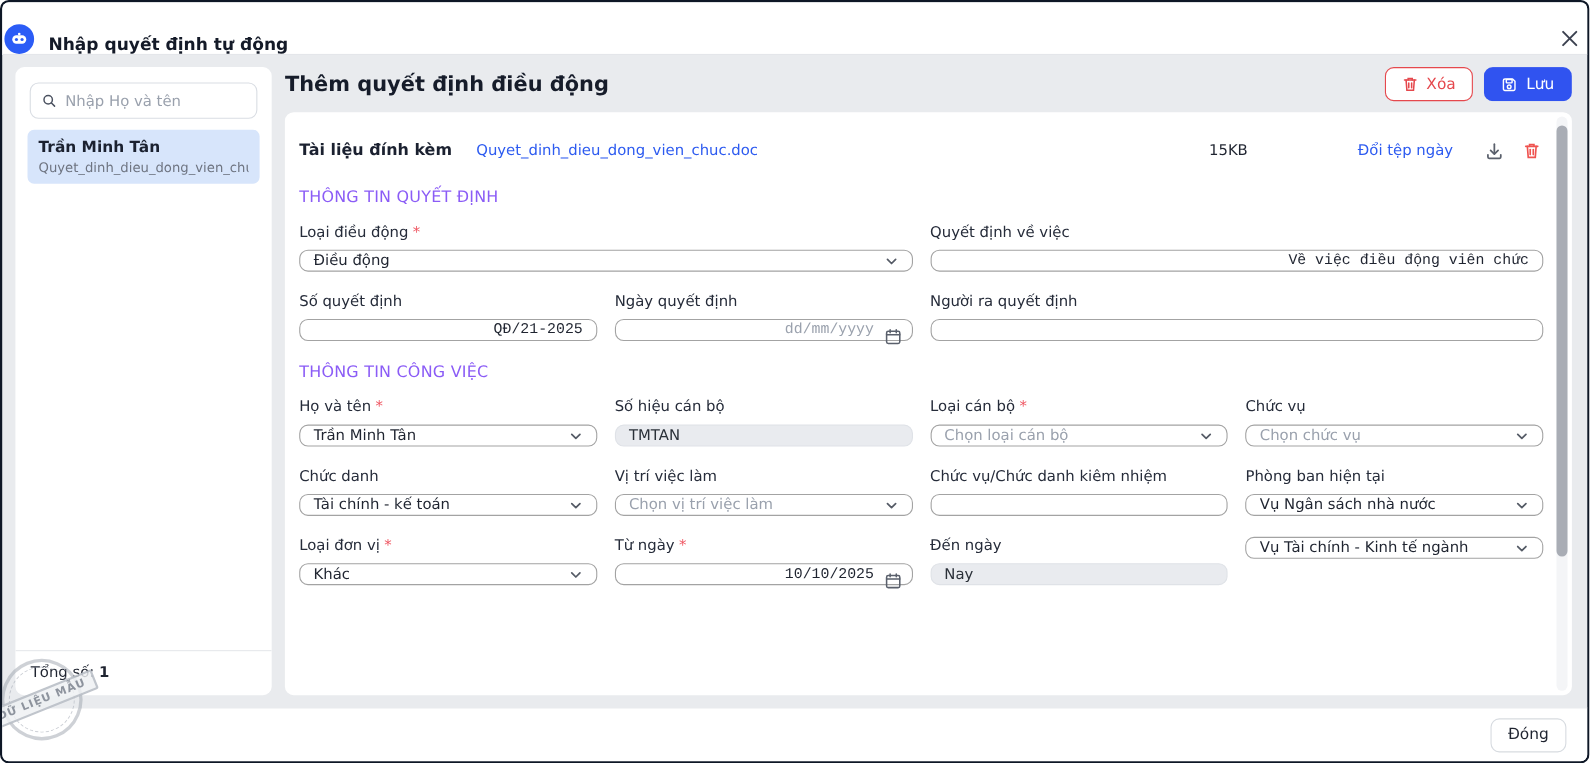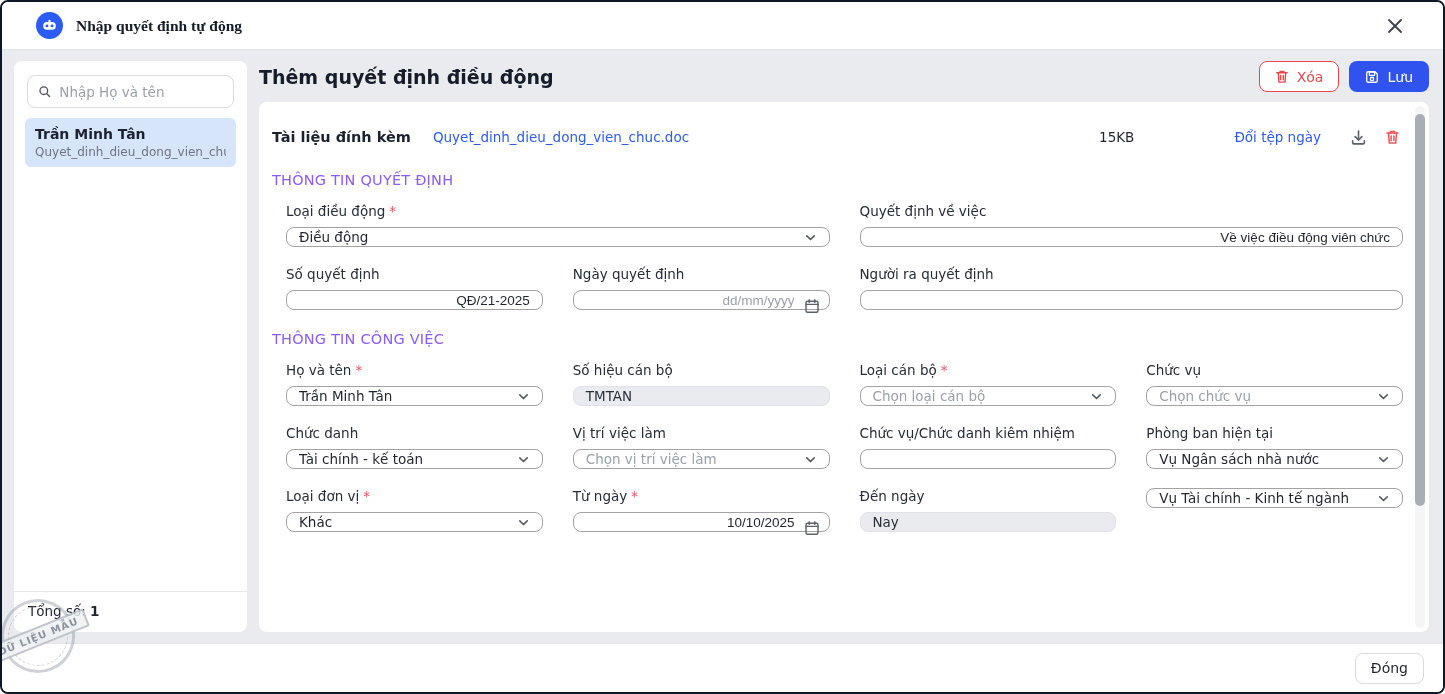--- a/index.html
+++ b/index.html
@@ -4,21 +4,21 @@
 <style>
   * { margin:0; padding:0; box-sizing:border-box; }
   html,body { width:1445px; height:694px; font-family:"DejaVu Sans","Liberation Sans",sans-serif; background:#fff; }
   .window {
     width:1445px; height:694px; border:2px solid #0e1726; border-radius:8px;
     overflow:hidden; display:flex; flex-direction:column; background:#e9ebee; position:relative;
   }
   
   .titlebar {
     height:48px; background:#fff; border-bottom:1px solid #e4e6ea;
-    display:flex; align-items:center; padding:0 34px; flex:0 0 auto;font-family:Liberation Serif, serif;
+    display:flex; align-items:flex-end; padding:0 2px; flex:0 0 auto;
   }
   .logo {
     width:27px; height:27px; border-radius:50%; background:#2b5cf6;
     display:flex; align-items:center; justify-content:center; margin-right:13px;
   }
   .titlebar-title { font-size:15.5px; font-weight:bold; color:#141a28; flex:1; }
   .close-btn { width:28px; height:28px; display:flex; align-items:center; justify-content:center;
     cursor:pointer; color:#3c4250; }
   
   .bodyarea { flex:1; display:flex; padding:11px 14px 11px 12px; gap:12px; min-height:0; }
@@ -60,26 +60,26 @@
   .attach-file { font-size:13.5px; color:#2d5bf0; cursor:pointer; }
   .attach-spacer { flex:1; }
   .attach-size { font-size:13.5px; color:#1f2430; margin-right:100px; }
   .attach-change { font-size:13.5px; color:#2d5bf0; cursor:pointer; margin-right:26px; }
   .icon-btn { display:inline-flex; align-items:center; justify-content:center; width:22px; height:22px; cursor:pointer; }
   .icon-btn + .icon-btn { margin-left:12px; }
   
   .section-heading { font-size:14.5px; font-weight:normal; color:#8b5cf6; margin:2px 0 15px 0; letter-spacing:.2px; }
   .form-grid { display:grid; grid-template-columns:repeat(4,1fr); column-gap:16px; }
   .span2 { grid-column:span 2; }
-  .field { margin-bottom:19px;margin-left:14px; }
+  .field { margin-bottom:19px; }
   .field-label { font-size:13.5px; color:#262c3a; margin-bottom:8px; display:block; }
   .req { color:#ef5662; margin-left:4px; }
   .control { height:20px; border:1px solid #a3a3a3; border-radius:8px; background:#fff;
     display:flex; align-items:center; padding:0 12px; font-size:13.5px; color:#1f2430; width:100%;text-align:right; }
-  input.control { outline:none; font-family:Liberation Sans, sans-serif;padding-left:36px; }
+  input.control { outline:none; font-family:Liberation Mono, monospace;padding-left:36px; }
   input.control::placeholder { color:#9aa1ad; }
   .control.disabled { background:#e9ebef; border-color:#dfe2e7; color:#2a3038; }
   .select { justify-content:space-between; cursor:pointer; gap:8px; }
   .select .val { overflow:hidden; white-space:nowrap; }
   .select .val.placeholder { color:#9aa1ad; }
   .datewrap { position:relative; }
   .datewrap input { padding-right:34px; }
   .datewrap .cal { position:absolute; right:10px; top:8px; }
   
   .pagefoot { flex:0 0 auto; height:49px; background:#fff; border-top:1px solid #e3e5e9;

